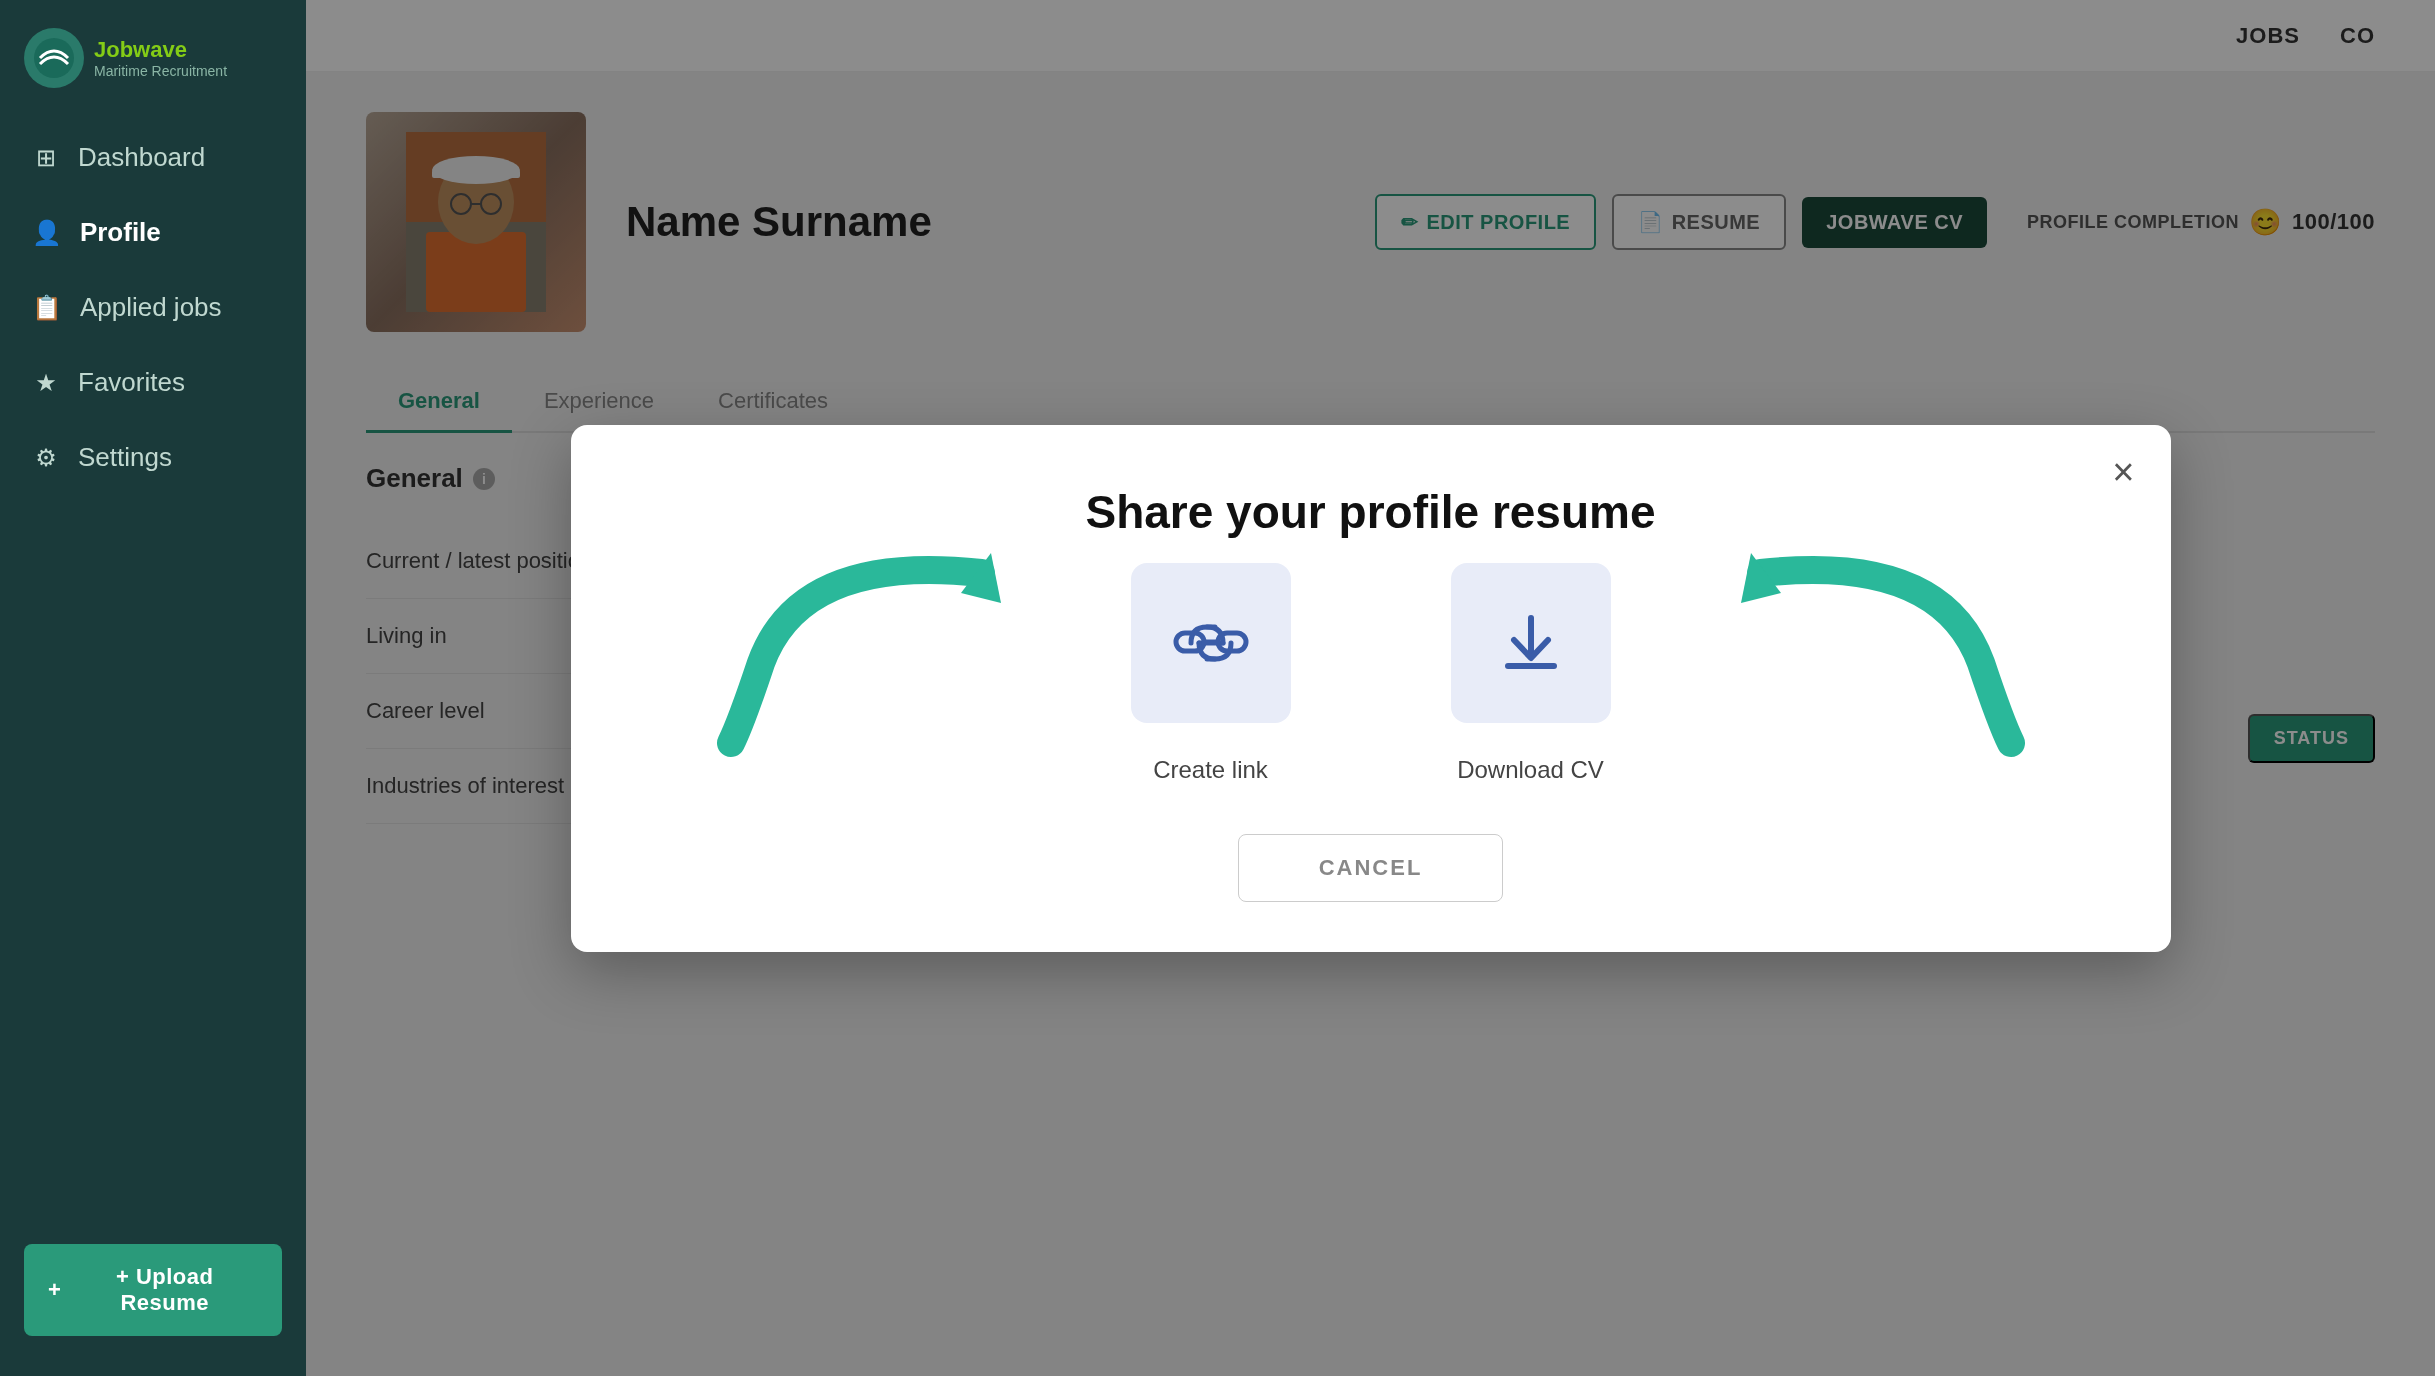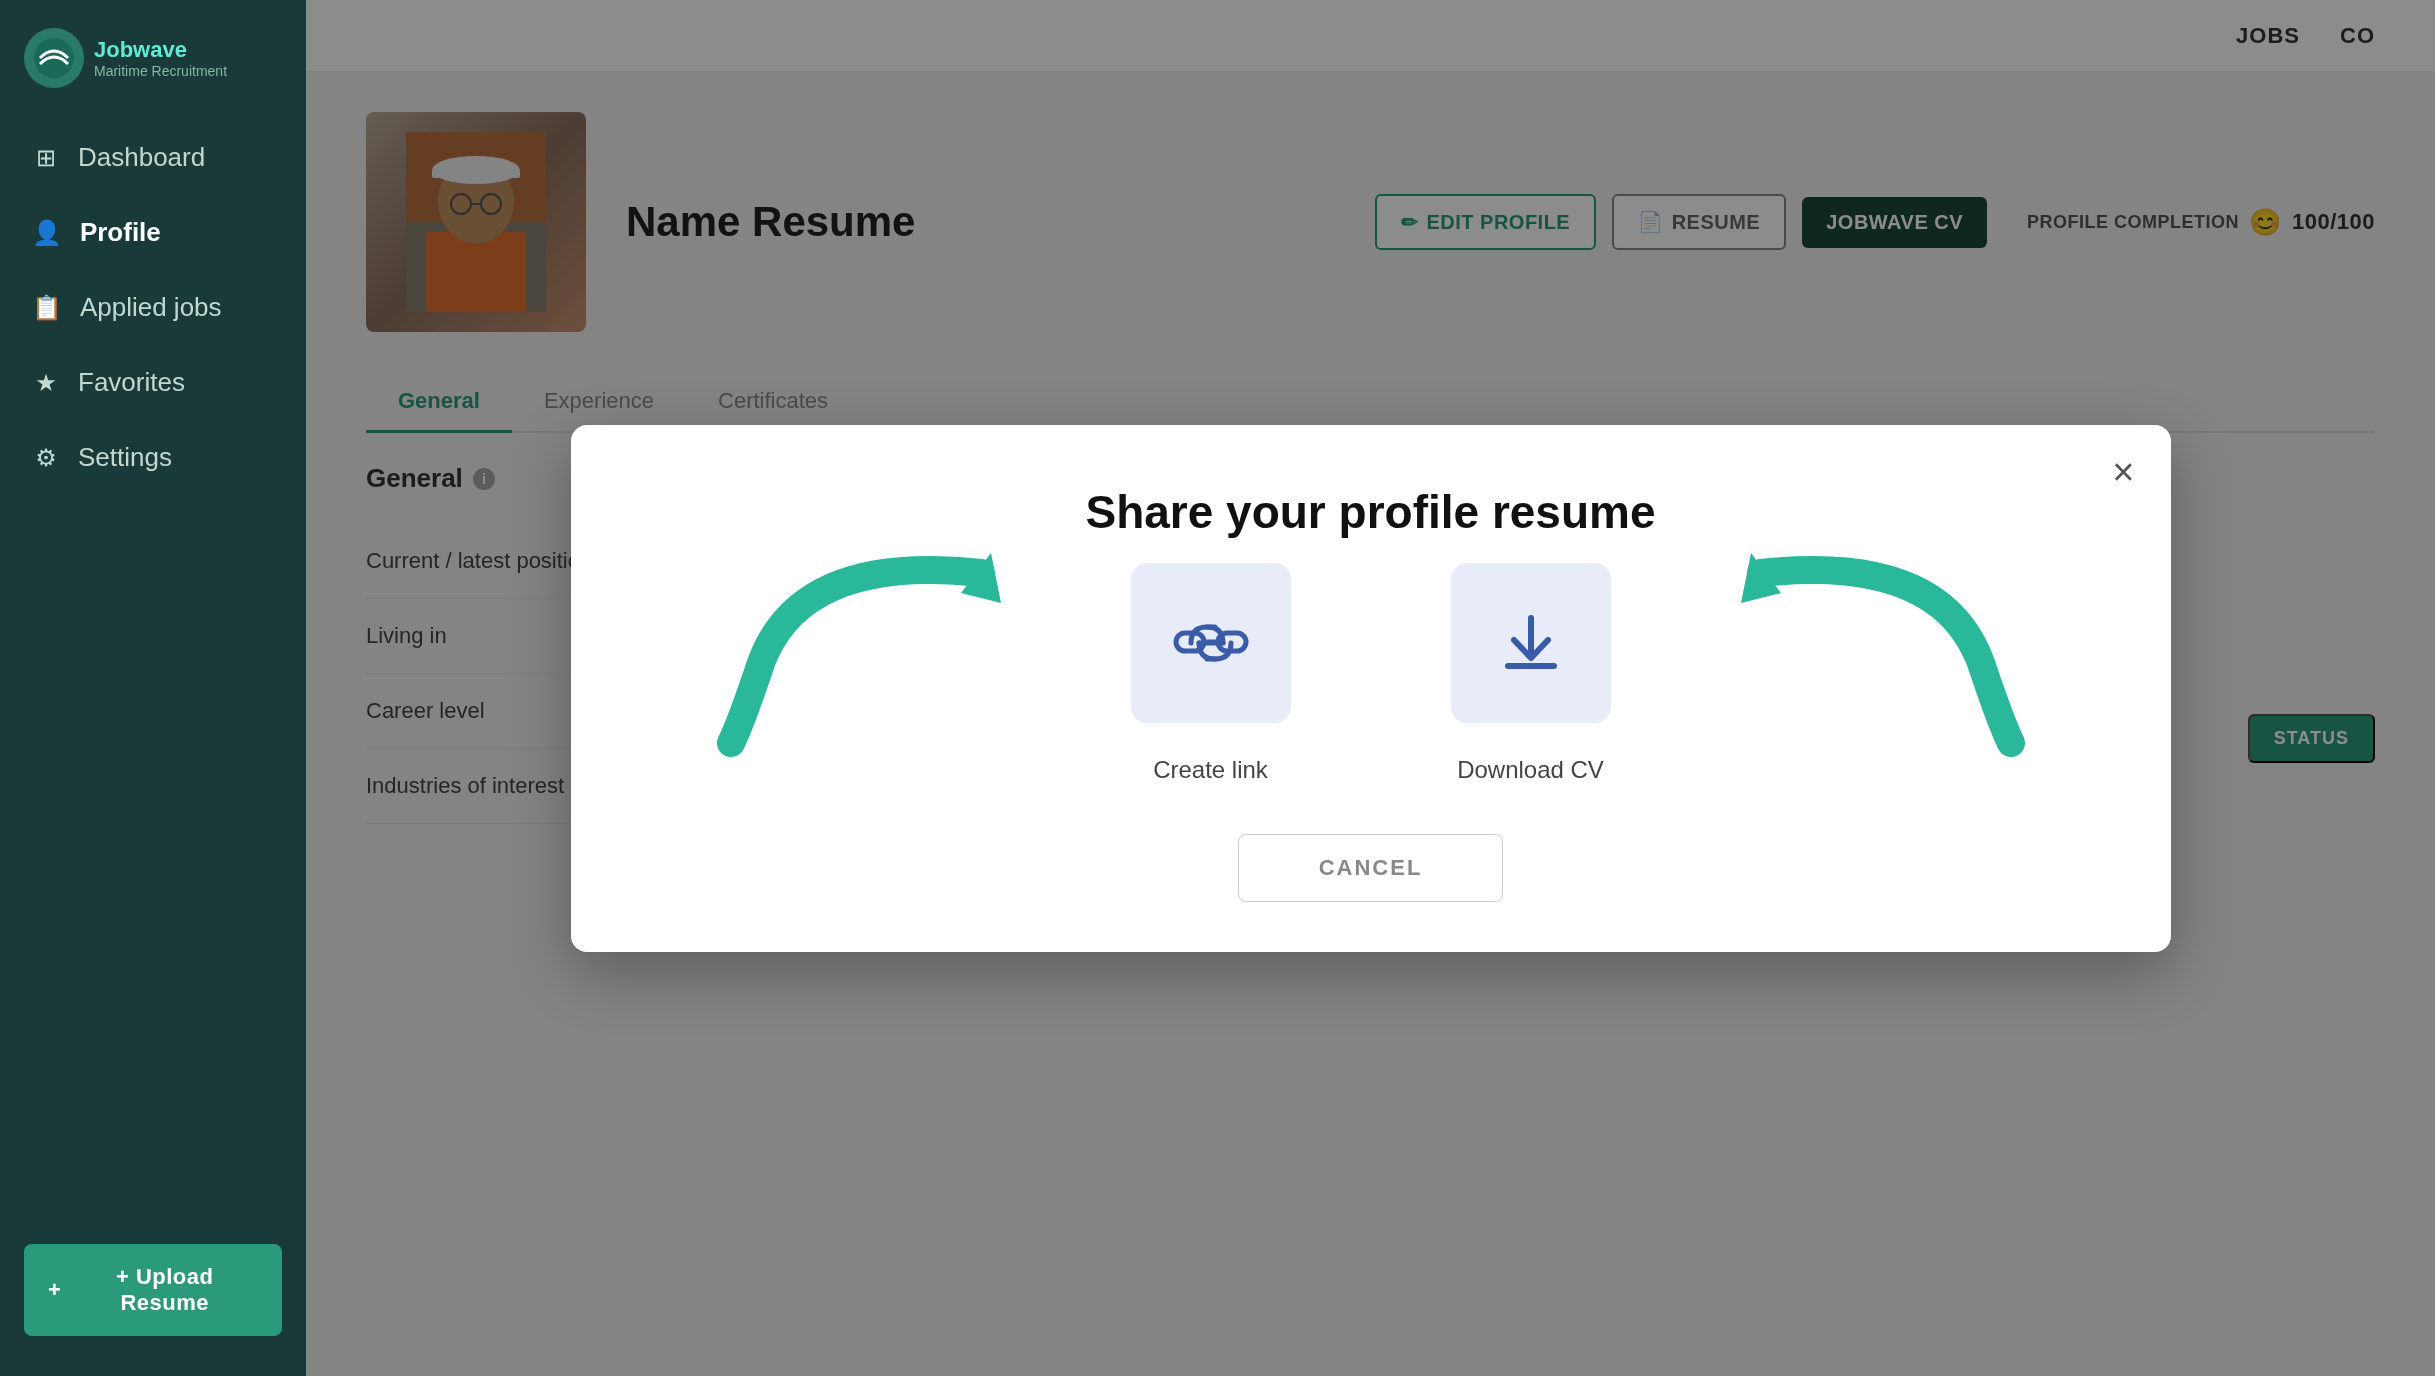--- a/index.html
+++ b/index.html
@@ -333,21 +333,21 @@
 <div class="sidebar">
   <div class="sidebar-logo">
     <div class="logo-circle">
       <svg width="44" height="44" viewBox="0 0 44 44">
         <circle cx="22" cy="22" r="20" fill="#1a6a5a"></circle>
         <path d="M8 22 Q22 8 36 22" stroke="white" stroke-width="3" fill="none"></path>
         <path d="M8 28 Q22 14 36 28" stroke="white" stroke-width="3" fill="none"></path>
       </svg>
     </div>
     <div>
-      <div style="color:#5eead4;font-size:22px;font-weight:800;">Jobwave</div>
+      <div style="color:#84cc16;font-size:22px;font-weight:800;">Jobwave</div>
       <div style="color:#8ab5a5;font-size:14px;">Maritime Recruitment</div>
     </div>
   </div>
 
   <nav class="sidebar-nav">
     <div class="nav-item">
       <span class="nav-icon">⊞</span>
       <span class="nav-label">Dashboard</span>
     </div>
     <div class="nav-item active">
@@ -399,21 +399,21 @@
             <rect x="26" y="38" width="88" height="8" fill="#f0f0f0" rx="2"></rect>
 
             <circle cx="55" cy="72" r="10" fill="none" stroke="#555" stroke-width="2"></circle>
             <circle cx="85" cy="72" r="10" fill="none" stroke="#555" stroke-width="2"></circle>
             <line x1="65" y1="72" x2="75" y2="72" stroke="#555" stroke-width="2"></line>
           </svg>
         </div>
       </div>
 
       <div style="flex:1;">
-        <div class="profile-name">Name Resume</div>
+        <div class="profile-name">Name Surname</div>
       </div>
 
       <div class="header-buttons">
         <button class="btn-edit-profile">
           <span>✏</span>
           <span>EDIT PROFILE</span>
         </button>
         <button class="btn-resume">
           <span>📄</span>
           <span>RESUME</span>

